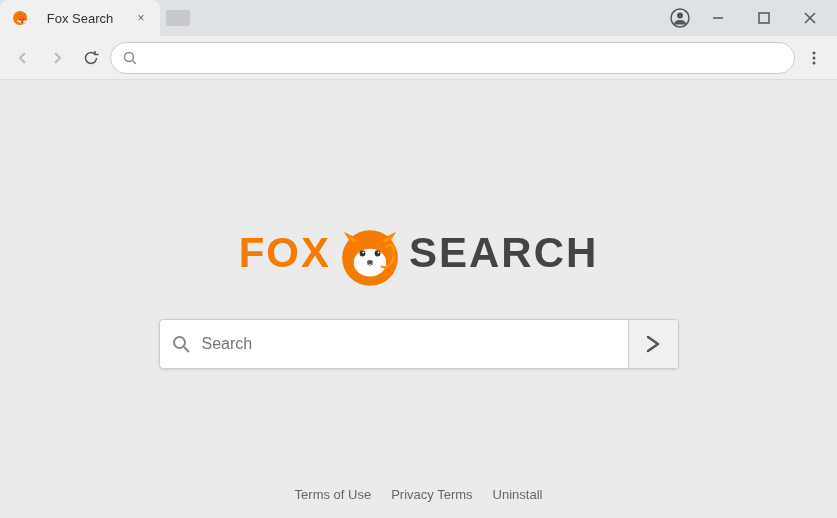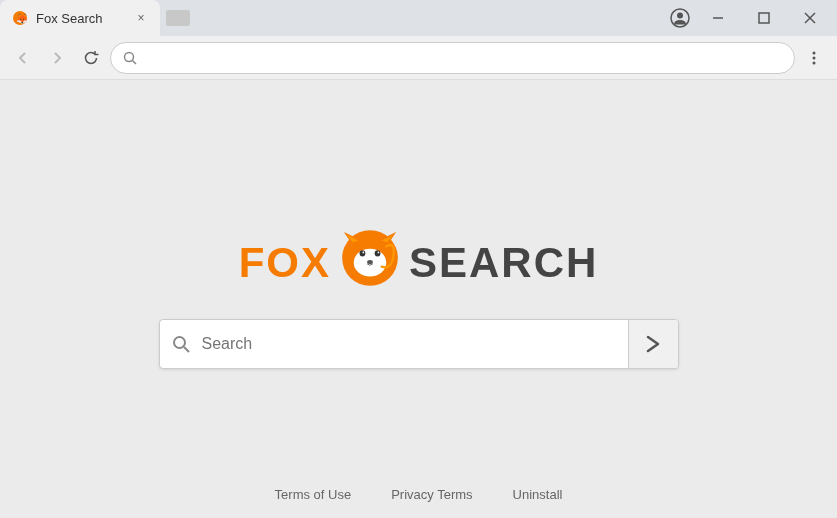--- a/index.html
+++ b/index.html
@@ -34,21 +34,21 @@
       max-width: 240px;
       gap: 8px;
       font-size: 13px;
       color: #333;
     }
     .tab-favicon {
       width: 16px;
       height: 16px;
       flex-shrink: 0;
     }
-    .tab-title { flex: 1; overflow: hidden; text-overflow: ellipsis; white-space: nowrap; font-size: 13px; }
+    .tab-title { flex: 1; overflow: hidden; text-overflow: ellipsis; white-space: nowrap; font-size: 13px; text-align: center; }
     .tab-close {
       width: 18px;
       height: 18px;
       border-radius: 50%;
       display: flex;
       align-items: center;
       justify-content: center;
       font-size: 12px;
       color: #666;
       cursor: pointer;
@@ -156,21 +156,21 @@
       display: flex;
       flex-direction: column;
       align-items: center;
       justify-content: center;
       position: relative;
     }
 
     
     .logo-area {
       display: flex;
-      align-items: flex-end;
+      align-items: flex-start;
       gap: 4px;
       margin-bottom: 32px;
     }
     .logo-text-fox {
       font-size: 42px;
       font-weight: 900;
       color: #f57c00;
       letter-spacing: 2px;
       font-family: Arial, sans-serif;
     }
@@ -226,21 +226,21 @@
       cursor: pointer;
       font-size: 18px;
       color: #555;
     }
 
     
     .footer-links {
       position: absolute;
       bottom: 16px;
       display: flex;
-      gap: 40px;
+      gap: 20px;
       font-size: 13px;
       color: #666;
     }
     .footer-links a {
       color: #666;
       text-decoration: none;
       cursor: pointer;
     }
   </style>
 </head>

